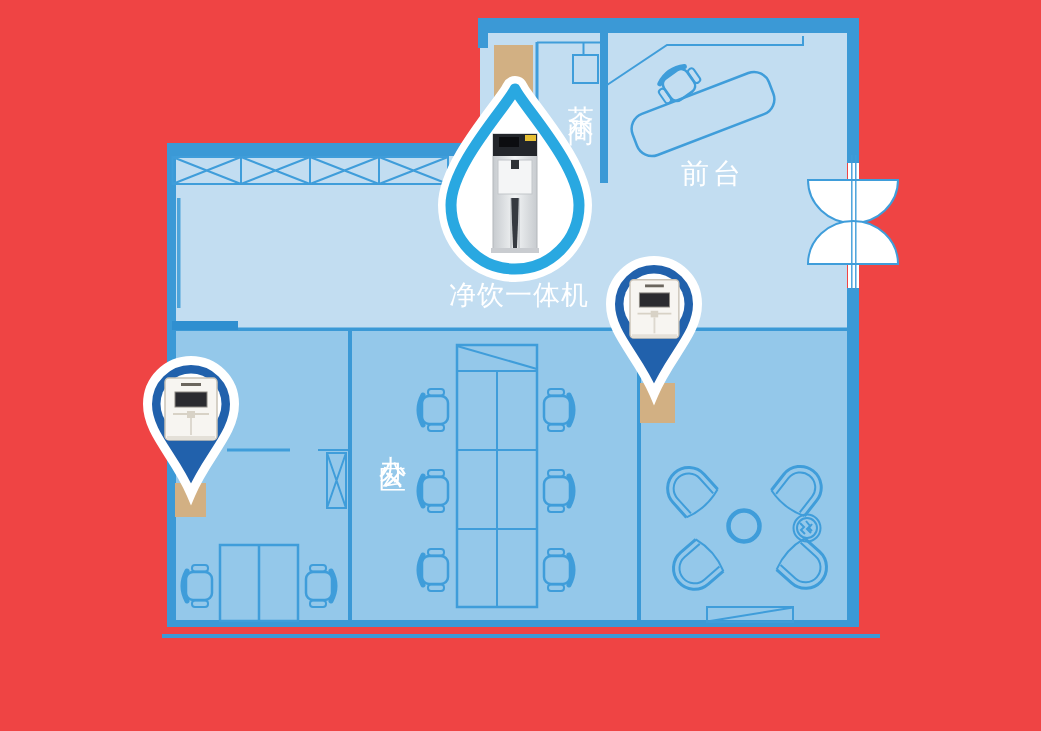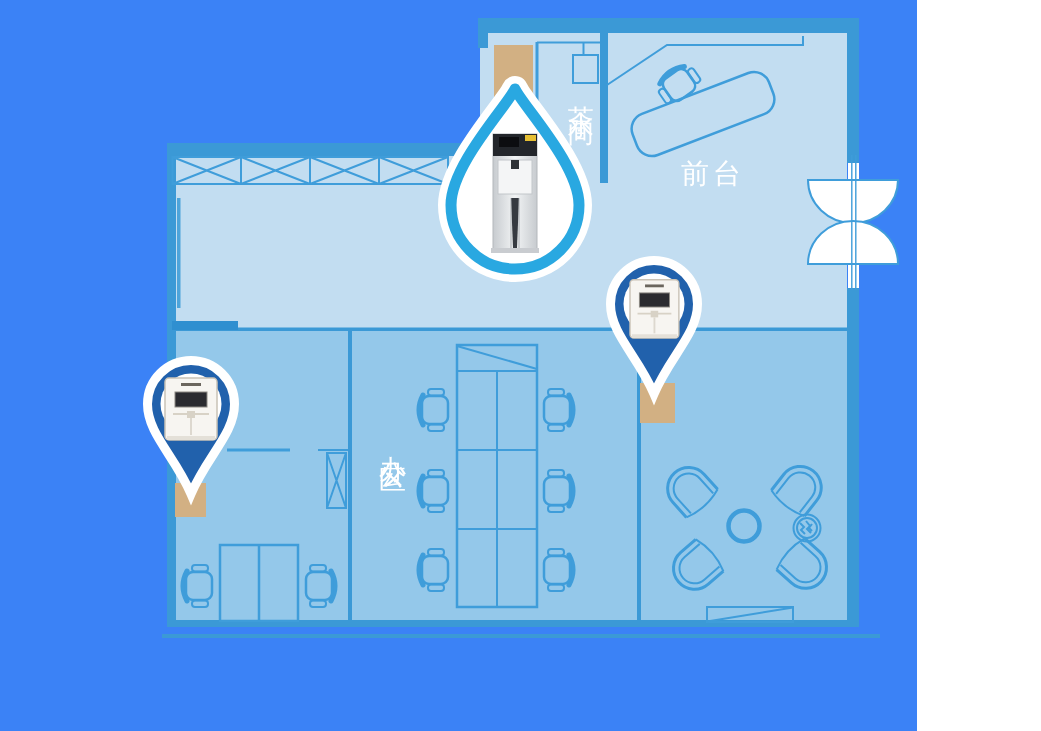--- a/index.html
+++ b/index.html
@@ -1,21 +1,21 @@
 <!DOCTYPE html>
 <html style="--upper-fill: #c2ddf1; --lower-fill: #94c8ea; --wall: #3b99d6; --line: #3f9dda; --tan: #d2b083; --pin-blue: #2161ac; --drop-blue: #29a8e1; --label: #ffffff;"><head>
 <meta charset="utf-8">
 <style>
   :root{
     --upper-fill:#c2ddf1; --lower-fill:#94c8ea; --wall:#3b99d6; --line:#3f9dda;
     --tan:#d2b083; --pin-blue:#2161ac; --drop-blue:#29a8e1; --label:#ffffff;
   }
   html,body{margin:0;padding:0;background:#fff;}
   body{width:1041px;height:731px;font-family:"Liberation Sans",sans-serif;overflow:hidden;}
-  .stage{position:relative;width:917px;height:731px;background:#3b82f6;}
+  .stage{position:relative;width:1041px;height:731px;background:#ef4444;}
   svg{position:absolute;left:0;top:0;}
   
   .wall{fill:var(--wall);}
   .thick-div{fill:#2f8fd0;}
   .rad{fill:#4da4da;}
   .fillU{fill:var(--upper-fill);}
   .fillL{fill:var(--lower-fill);}
   .ln{stroke:var(--line);stroke-width:2.5;fill:none;}
   .ln2{stroke:var(--line);stroke-width:2;fill:none;}
   .ln3{stroke:var(--line);stroke-width:3;fill:none;}
@@ -193,14 +193,15 @@
       <path d="M 24 72 L 32 72 L 30 122 L 26 122 Z" fill="#363a41"></path>
       <path d="M 24 72 V 122 M 32 72 V 122" stroke="#9aa0a5" stroke-width="0.8" fill="none"></path>
       <rect x="4" y="122" width="48" height="5" fill="#c9ccd0"></rect>
     </g>
   </g>
 </svg>
 
 <div class="lbl lbl-v lbl-tea">茶水间</div>
 <div class="lbl lbl-front">前台</div>
 <div class="lbl lbl-v lbl-office">办公区</div>
+<div class="lbl lbl-device">净饮一体机</div>
 
 </div>
 
 </body></html>

